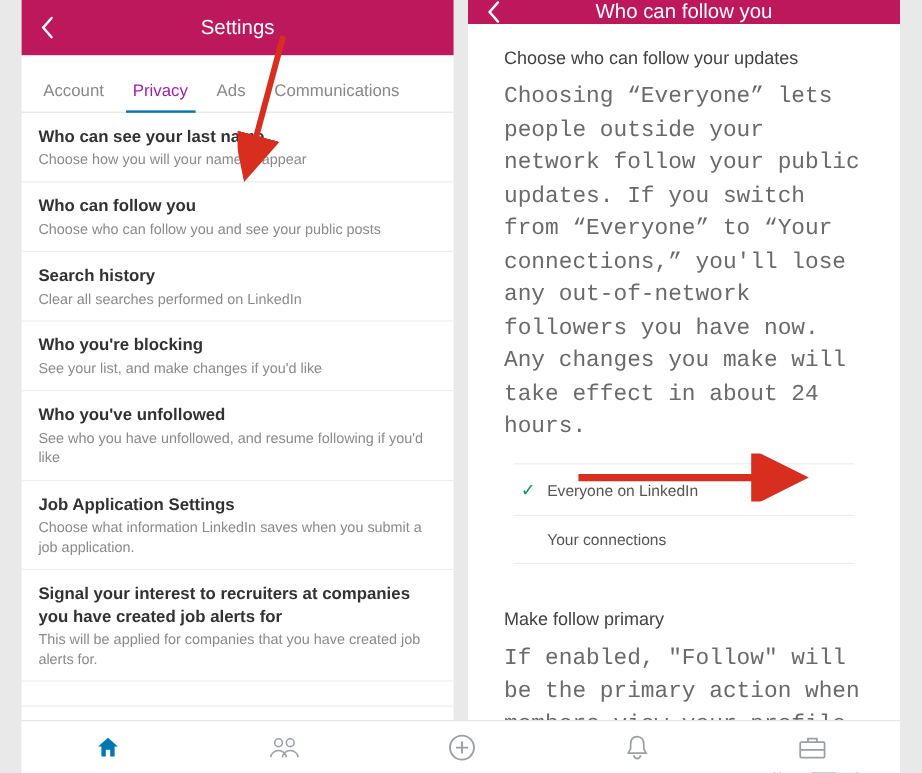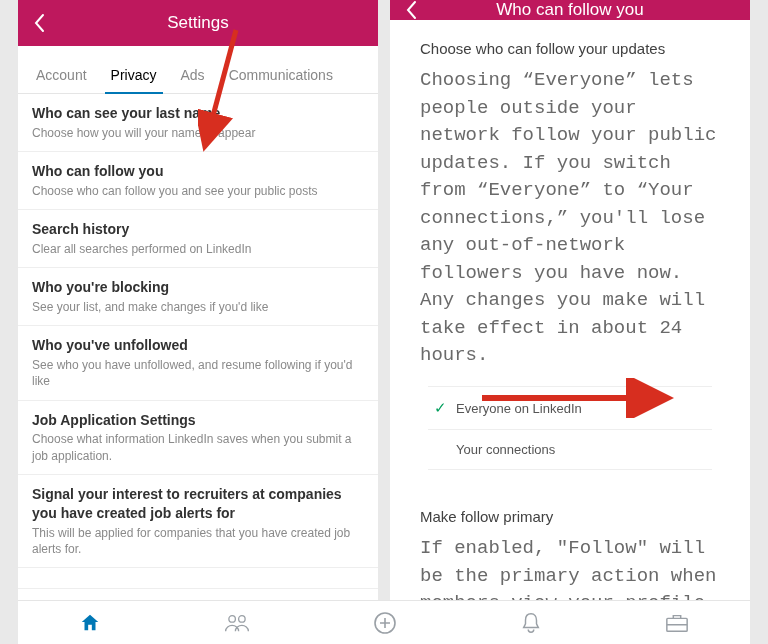--- a/index.html
+++ b/index.html
@@ -7,21 +7,21 @@
     .phone { position:absolute; top:0; width:360px; height:644px; background:#fff; display:flex; flex-direction:column; }
     .phone.left  { left:18px; }
     .phone.right { left:390px; }
     
     .hbar { background:#be185d; height:46px; display:flex; align-items:center; color:#fff; position:relative;text-decoration:underline; }
     .back { width:42px; display:flex; justify-content:center; align-items:center; font-size:20px; }
     .htitle { position:absolute; left:0; right:0; text-align:center; font-size:17px; font-weight:500; pointer-events:none; }
     
     .tabs { display:flex; border-bottom:1px solid #e5e5e5; height:48px; align-items:flex-end; padding:0 6px; gap:0; }
     .tab { padding:0 12px 10px 12px; font-size:14px; color:#888; position:relative; }
-    .tab.active { color:#000000; font-weight:500; }
+    .tab.active { color:#a21caf; font-weight:500; }
     .tab.active::after { content:""; position:absolute; left:6px; right:6px; bottom:-1px; height:2px; background:#0077b5; }
     
     .list { flex:1; overflow:hidden; }
     .item { padding:10px 14px; border-bottom:1px solid #eee; }
     .item-t { font-size:14px; font-weight:700; color:#323232; line-height:1.35; }
     .item-s { font-size:12px; color:#8a8a8a; margin-top:2px; line-height:1.35; }
     
     .body { padding:14px 30px; color:#444; flex:1; }
     .sec-h { font-size:15px; font-weight:500; color:#414141; margin:6px 0 10px; }
     .para  { font-size:19px; color:#6a6a6a; line-height:1.45;font-family:Liberation Mono, monospace; }

